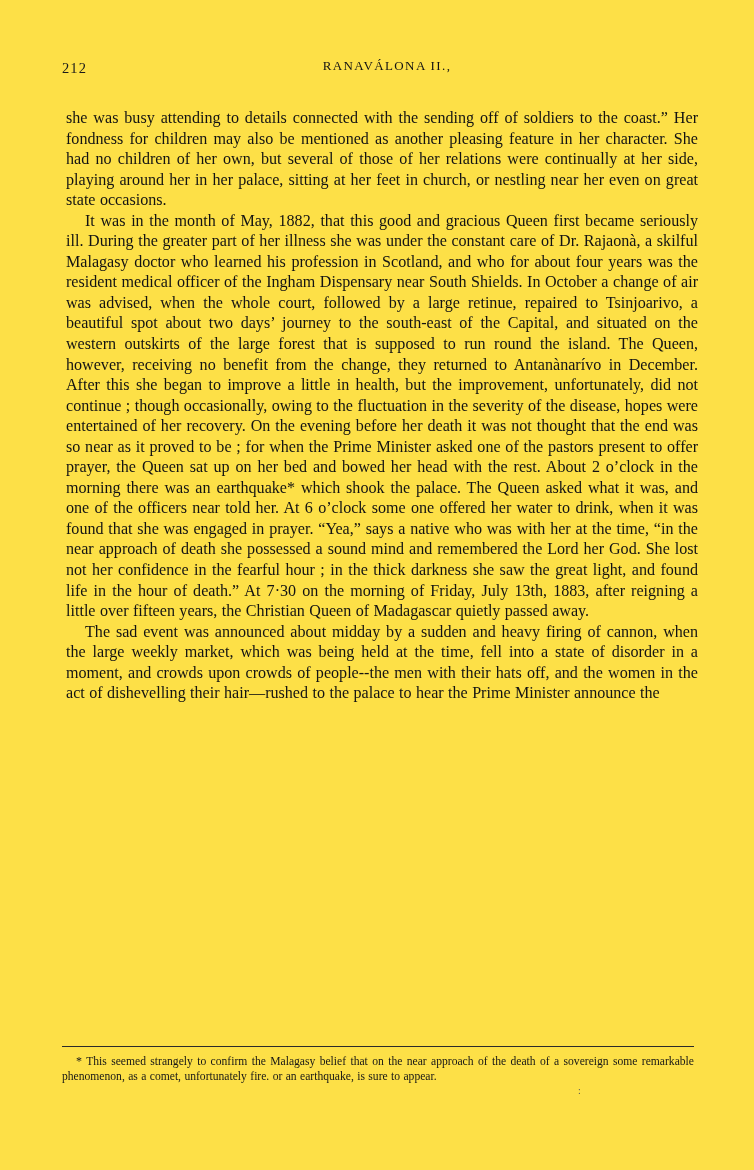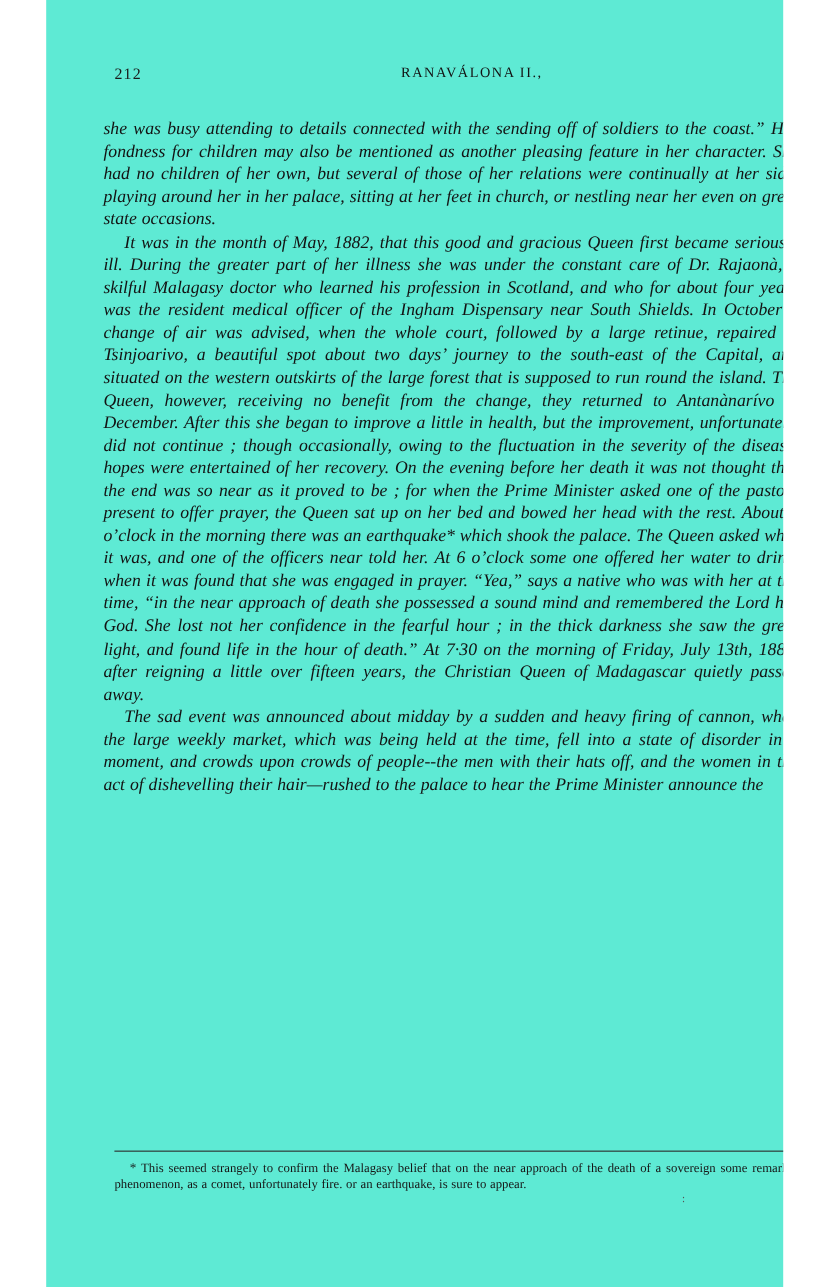--- a/index.html
+++ b/index.html
@@ -7,24 +7,24 @@
     margin: 0;
     padding: 0;
     background: #ffffff;
   }
   body {
     font-family: "Liberation Serif", "DejaVu Serif", serif;
     color: #111111;
   }
   #page {
     position: relative;
-    width: 670px;
+    width: 754px;
     height: 1170px;
     margin: 0 auto;
-    background: #5eead4;
+    background: #fde047;
     overflow: hidden;
   }
   
   #running-head {
     position: absolute;
     left: 62px;
     top: 58px;
     width: 632px;
     height: 24px;
   }
@@ -43,24 +43,23 @@
     top: 0;
     text-align: center;
     font-size: 13px;
     letter-spacing: 1.4px;
     color: #131313;
     padding-left: 18px;
   }
   
   #body-text {
     position: absolute;
-    left: 52px;
+    left: 66px;
     top: 108px;
     width: 632px;
-    font-style: italic;
   }
   .para {
     margin: 0;
     font-size: 16.1px;
     line-height: 20.55px;
     text-align: justify;
     text-align-last: left;
     color: #131313;
     word-spacing: 0.4px;
   }

